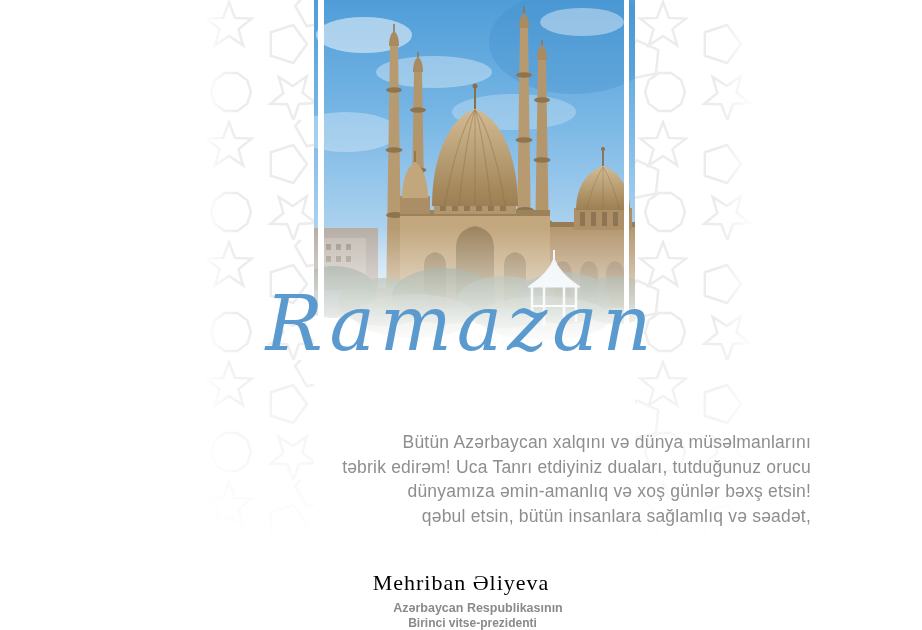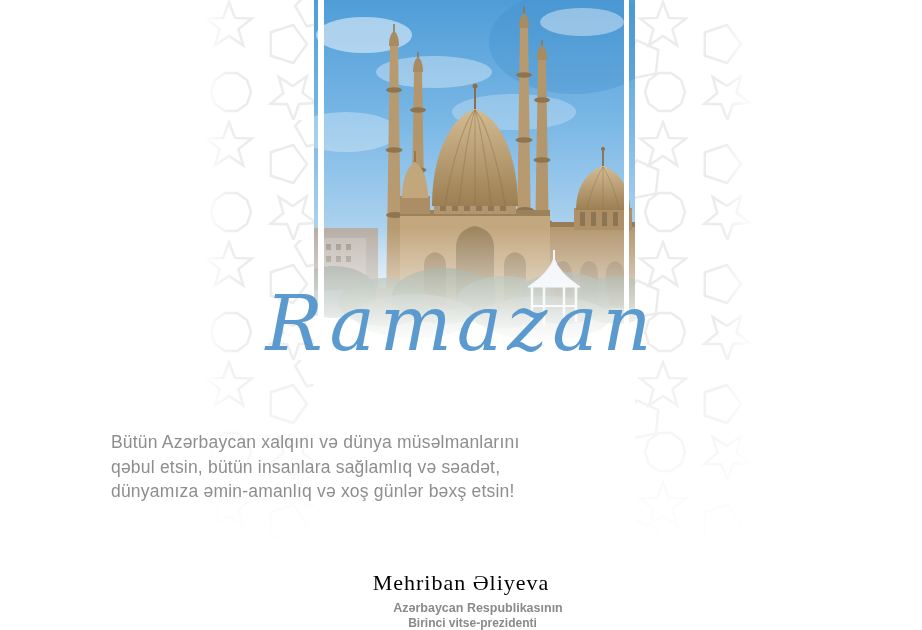--- a/index.html
+++ b/index.html
@@ -19,21 +19,21 @@
     font-family:"DejaVu Serif",serif;font-style:italic;font-weight:400;
     font-size:76px;color:#5b9ace;letter-spacing:5px;
   }
   .subtitle{
     position:absolute;left:0;right:0;top:374px;
     text-align:center;font-size:22px;font-weight:400;
     letter-spacing:8px;text-indent:8px;color:#4e83b5;
   }
   .message{
     position:absolute;left:50%;top:430px;transform:translateX(-50%);
-    width:700px;text-align:left;
+    width:700px;text-align:right;
     font-size:17.5px;line-height:24.5px;color:#8e8e8e;letter-spacing:.2px;
   }
   .signature{
     position:absolute;left:0;right:0;top:570px;text-align:center;color:#717171;
   }
   .signature .name{font-size:22px;letter-spacing:1px;margin-bottom:5px;color:#000000;font-family:Liberation Serif, serif;}
   .signature .org{font-size:12.5px;font-weight:bold;color:#8a8a8a;line-height:14px;padding-left:34px;}
   .signature .role{font-size:12px;font-weight:bold;color:#8a8a8a;line-height:14px;margin-top:1px;padding-left:23px;}
 </style>
 </head>
@@ -243,22 +243,23 @@
       <rect x="4" y="0" width="6" height="380" fill="#ffffff"></rect>
       <rect x="310" y="0" width="5" height="380" fill="#ffffff"></rect>
     </svg>
   </div>
 
   <div class="title-script">Ramazan</div>
 
 
   <div class="message">
     <div>Bütün Azərbaycan xalqını və dünya müsəlmanlarını</div>
+    <div>təbrik edirəm! Uca Tanrı etdiyiniz duaları, tutduğunuz orucu</div>
+    <div>dünyamıza əmin-amanlıq və xoş günlər bəxş etsin!</div>
     <div>qəbul etsin, bütün insanlara sağlamlıq və səadət,</div>
-    <div>dünyamıza əmin-amanlıq və xoş günlər bəxş etsin!</div>
   </div>
 
   <div class="signature">
     <div class="name">Mehriban Əliyeva</div>
     <div class="org">Azərbaycan Respublikasının</div>
     <div class="role">Birinci vitse-prezidenti</div>
   </div>
 
 </div>
 

